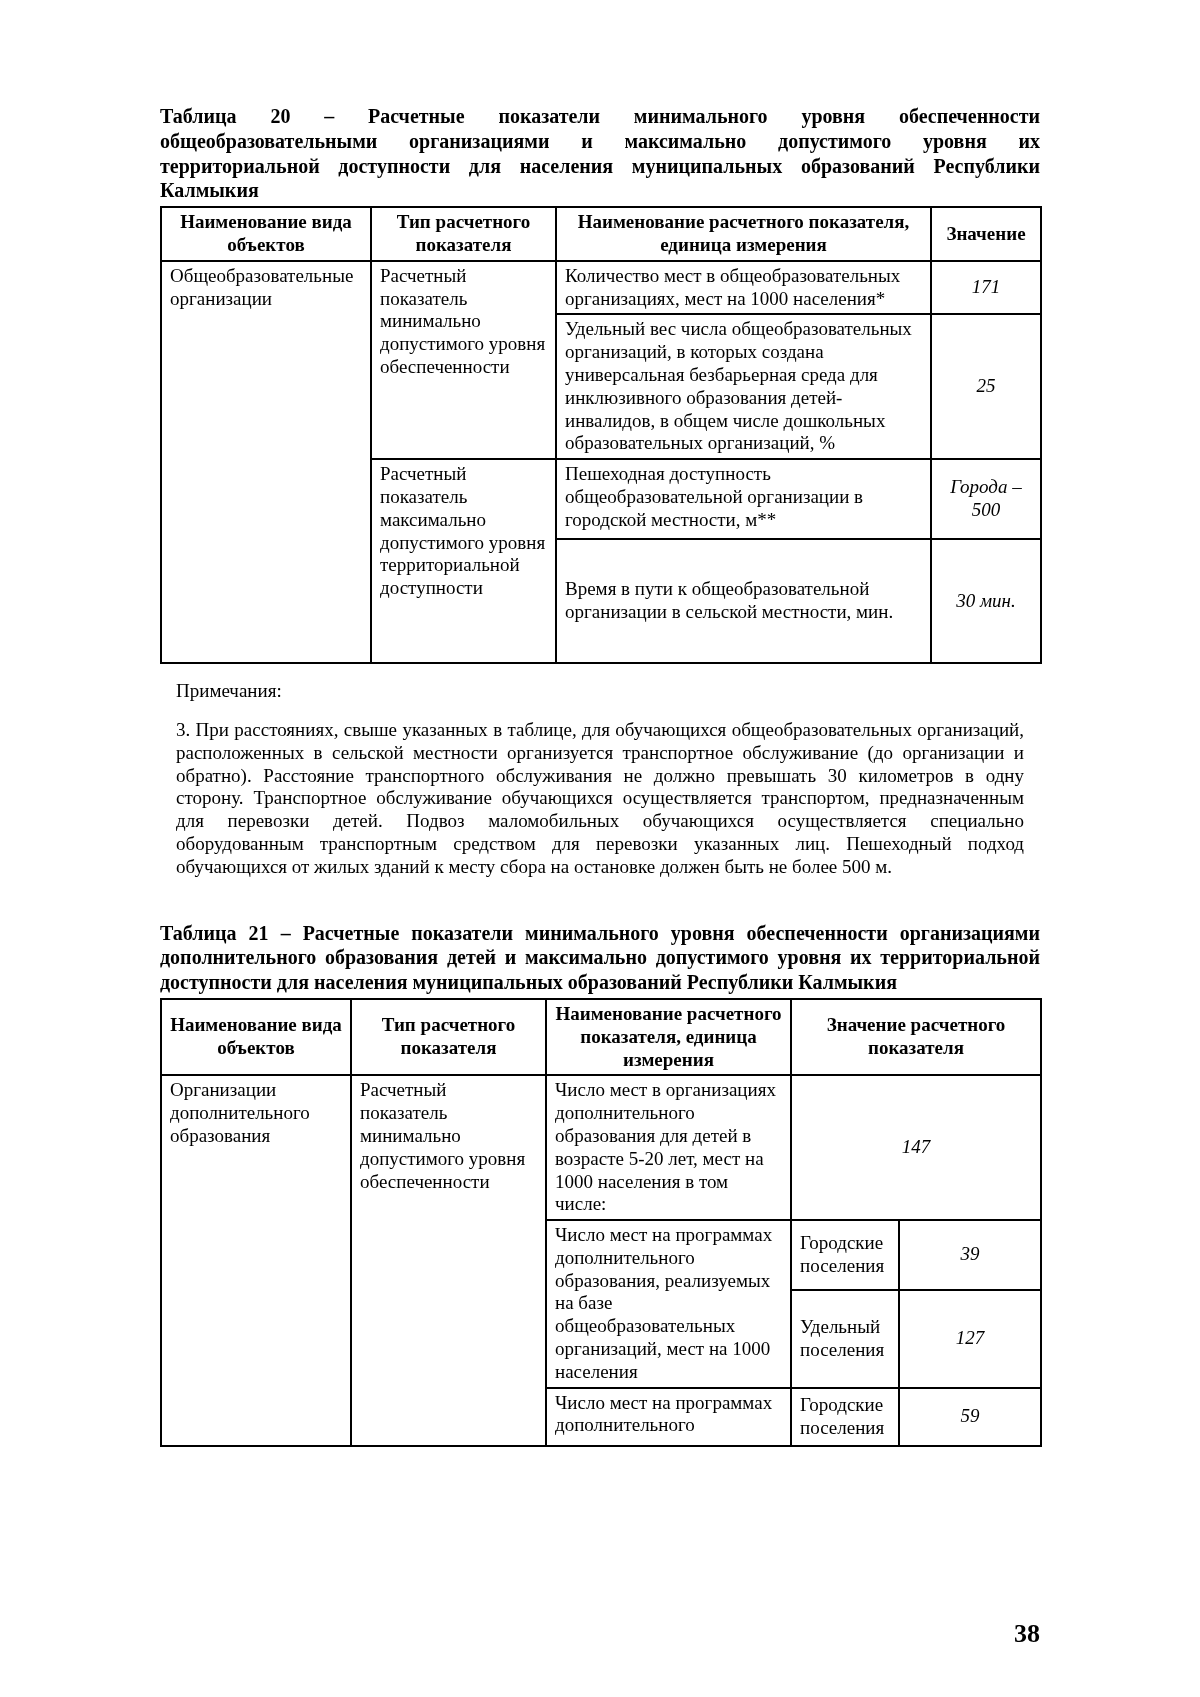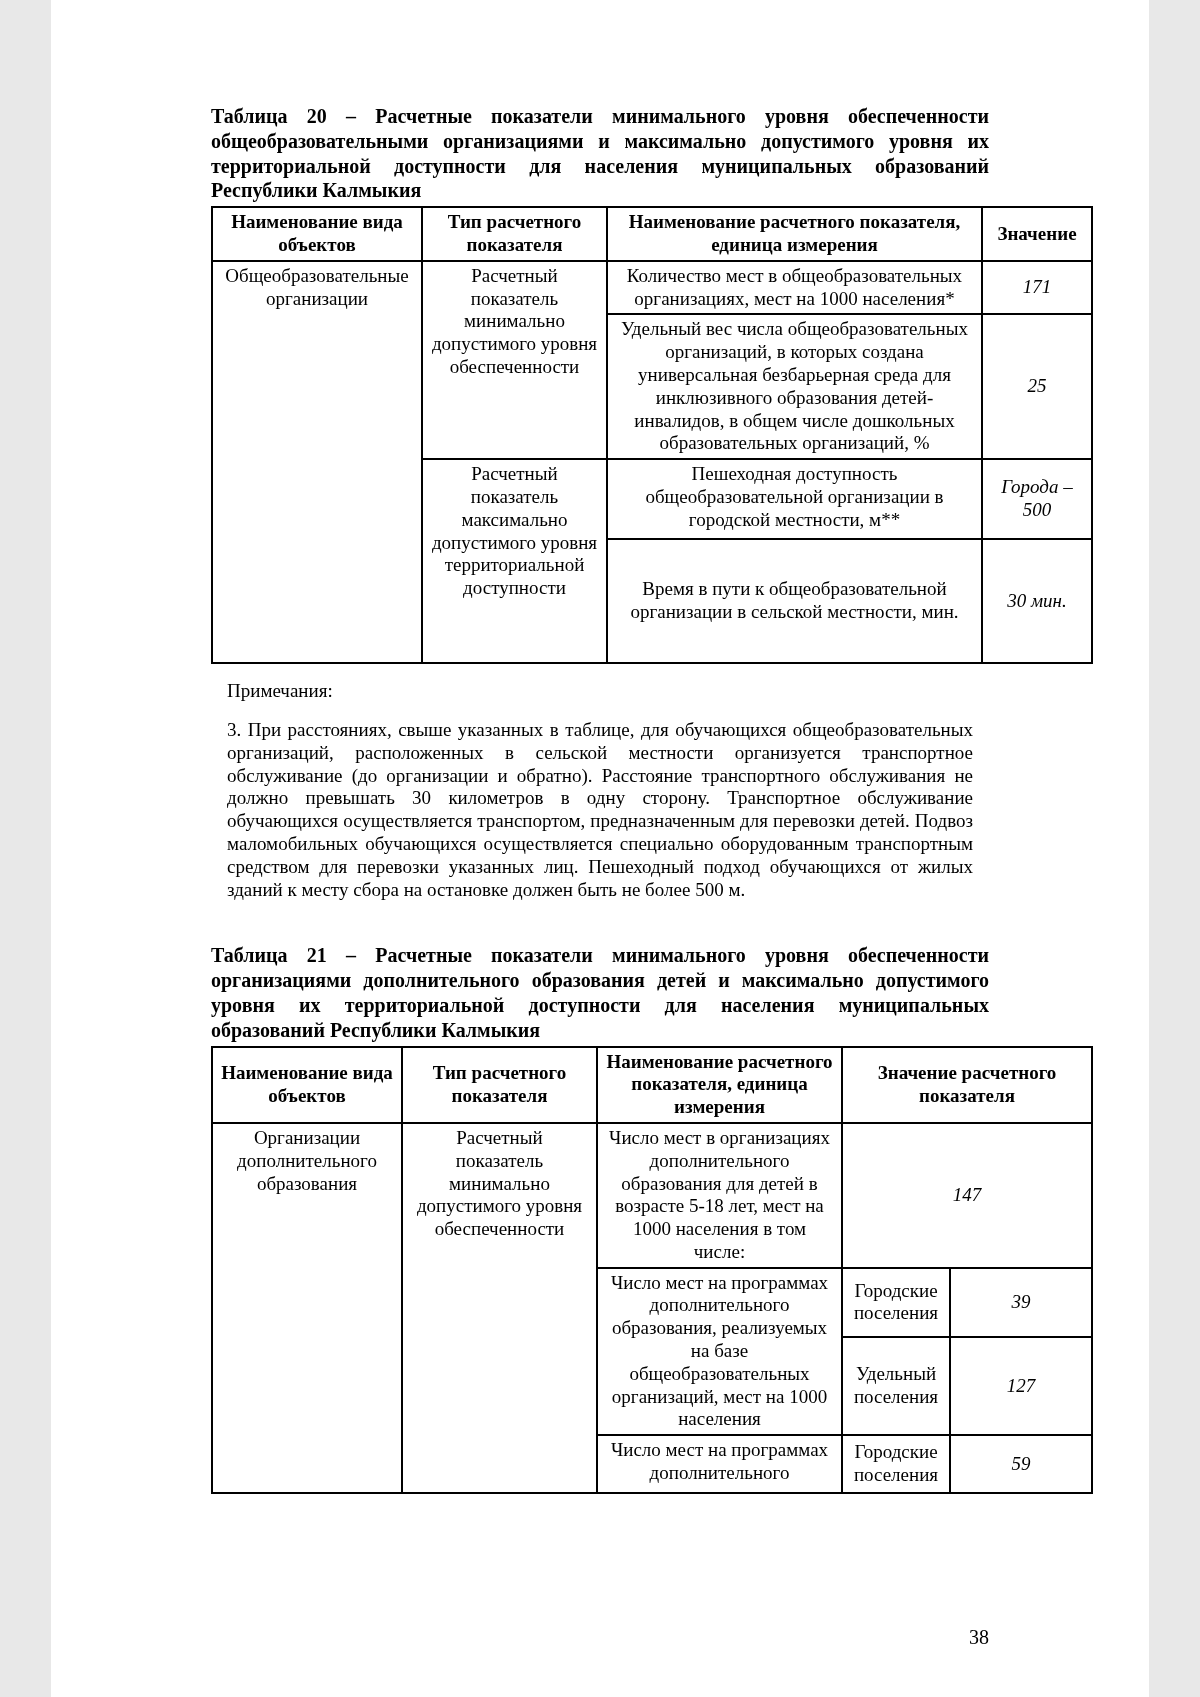--- a/index.html
+++ b/index.html
@@ -1,19 +1,19 @@
 <!DOCTYPE html>
 <html><head>
 <meta charset="utf-8">
 <style>
   * { box-sizing: border-box; }
   html, body { margin: 0; padding: 0; background: #e8e8e8; }
   .page {
     position: relative;
-    width: 1098px;
+    width: 1200px;
     height: 1697px;
     margin: 0 auto;
     background: #ffffff;
     font-family: "Liberation Serif", "DejaVu Serif", serif;
     color: #000;
     padding: 104px 160px 0 160px;
     overflow: hidden;
   }
   .caption {
     font-weight: bold;
@@ -26,21 +26,21 @@
     border-collapse: collapse;
     table-layout: fixed;
     width: 880px;
   }
   td, th {
     border: 2px solid #000;
     padding: 3px 8px;
     font-size: 19px;
     line-height: 1.2;
     vertical-align: top;
-    text-align: center;
+    text-align: left;
     font-weight: normal;
     word-wrap: break-word;
   }
   th {
     text-align: center;
     vertical-align: middle;
     font-weight: bold;
   }
   td.val {
     text-align: center;
@@ -53,22 +53,22 @@
     font-size: 19px;
     line-height: 1.2;
     margin: 16px;
   }
   .notes p.justify { text-align: justify; }
   .gap-before-t21 { height: 26px; }
   .page-number {
     position: absolute;
     right: 160px;
     bottom: 48px;
-    font-size: 20px;
-    font-weight: normal;
+    font-size: 26px;
+    font-weight: bold;
   }
 </style>
 </head>
 <body>
 
 <div class="page">
 
   <p class="caption">Таблица 20 – Расчетные показатели минимального уровня обеспеченности общеобразовательными организациями и максимально допустимого уровня их территориальной доступности для населения муниципальных образований Республики Калмыкия</p>
 
   <table>
@@ -127,21 +127,21 @@
     <tbody>
       <tr style="height:66px">
         <th>Наименование вида объектов</th>
         <th>Тип расчетного показателя</th>
         <th>Наименование расчетного показателя, единица измерения</th>
         <th colspan="2">Значение расчетного показателя</th>
       </tr>
       <tr style="height:118px">
         <td rowspan="4">Организации дополнительного образования</td>
         <td rowspan="4">Расчетный показатель минимально допустимого уровня обеспеченности</td>
-        <td>Число мест в организациях дополнительного образования для детей в возрасте 5-18 лет, мест на 1000 населения в том числе:</td>
+        <td>Число мест в организациях дополнительного образования для детей в возрасте 5-20 лет, мест на 1000 населения в том числе:</td>
         <td colspan="2" class="val">147</td>
       </tr>
       <tr style="height:58px">
         <td rowspan="2">Число мест на программах дополнительного образования, реализуемых на базе общеобразовательных организаций, мест на 1000 населения</td>
         <td class="mid">Городские поселения</td>
         <td class="val">39</td>
       </tr>
       <tr style="height:82px">
         <td class="mid">Удельный поселения</td>
         <td class="val">127</td>

